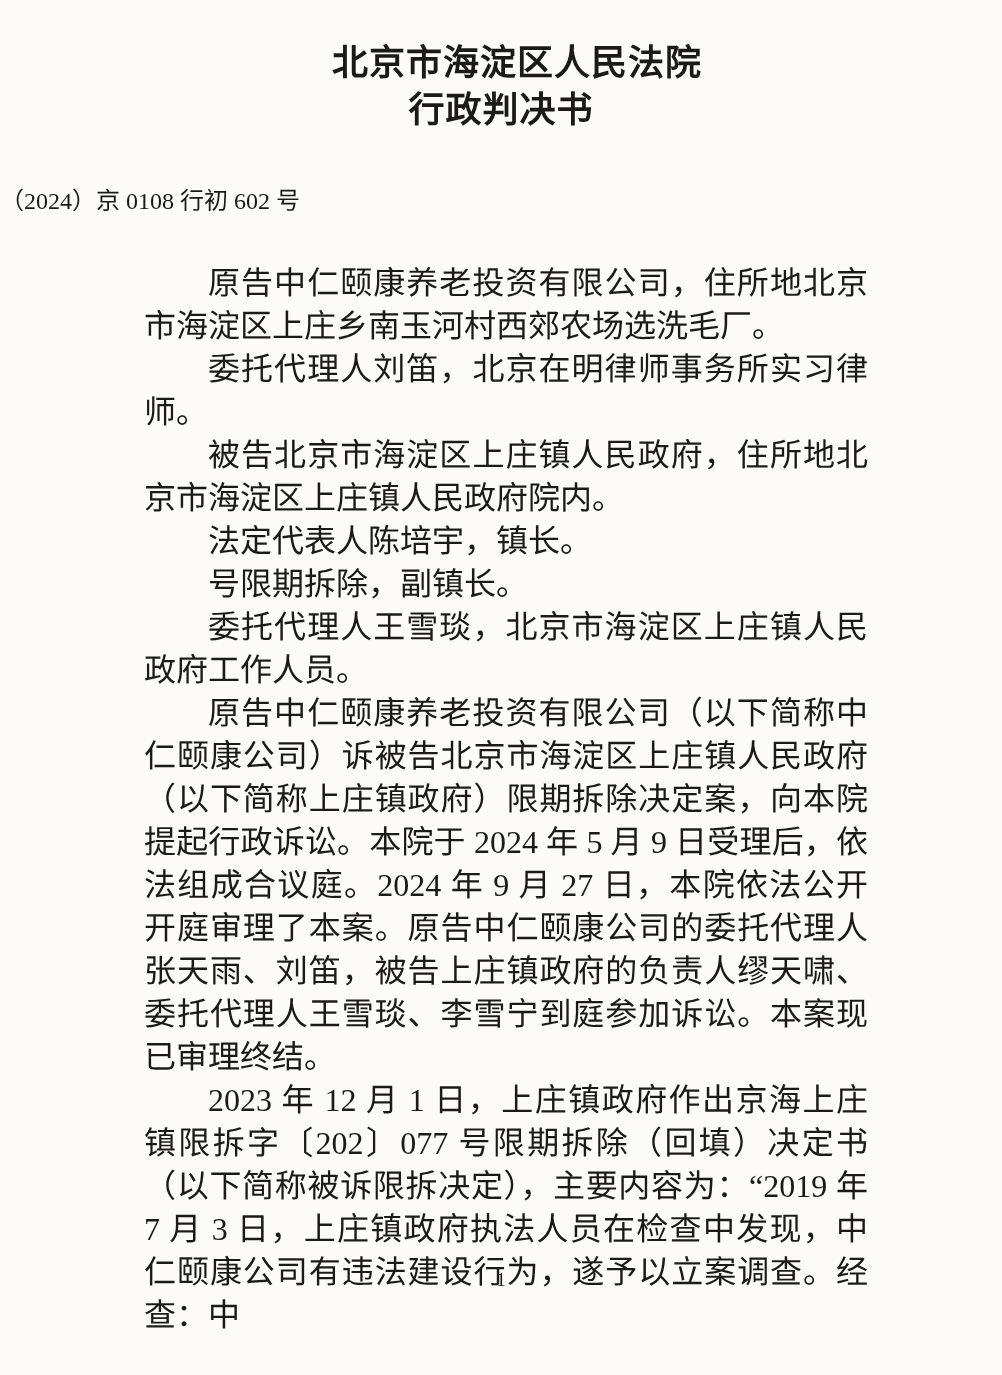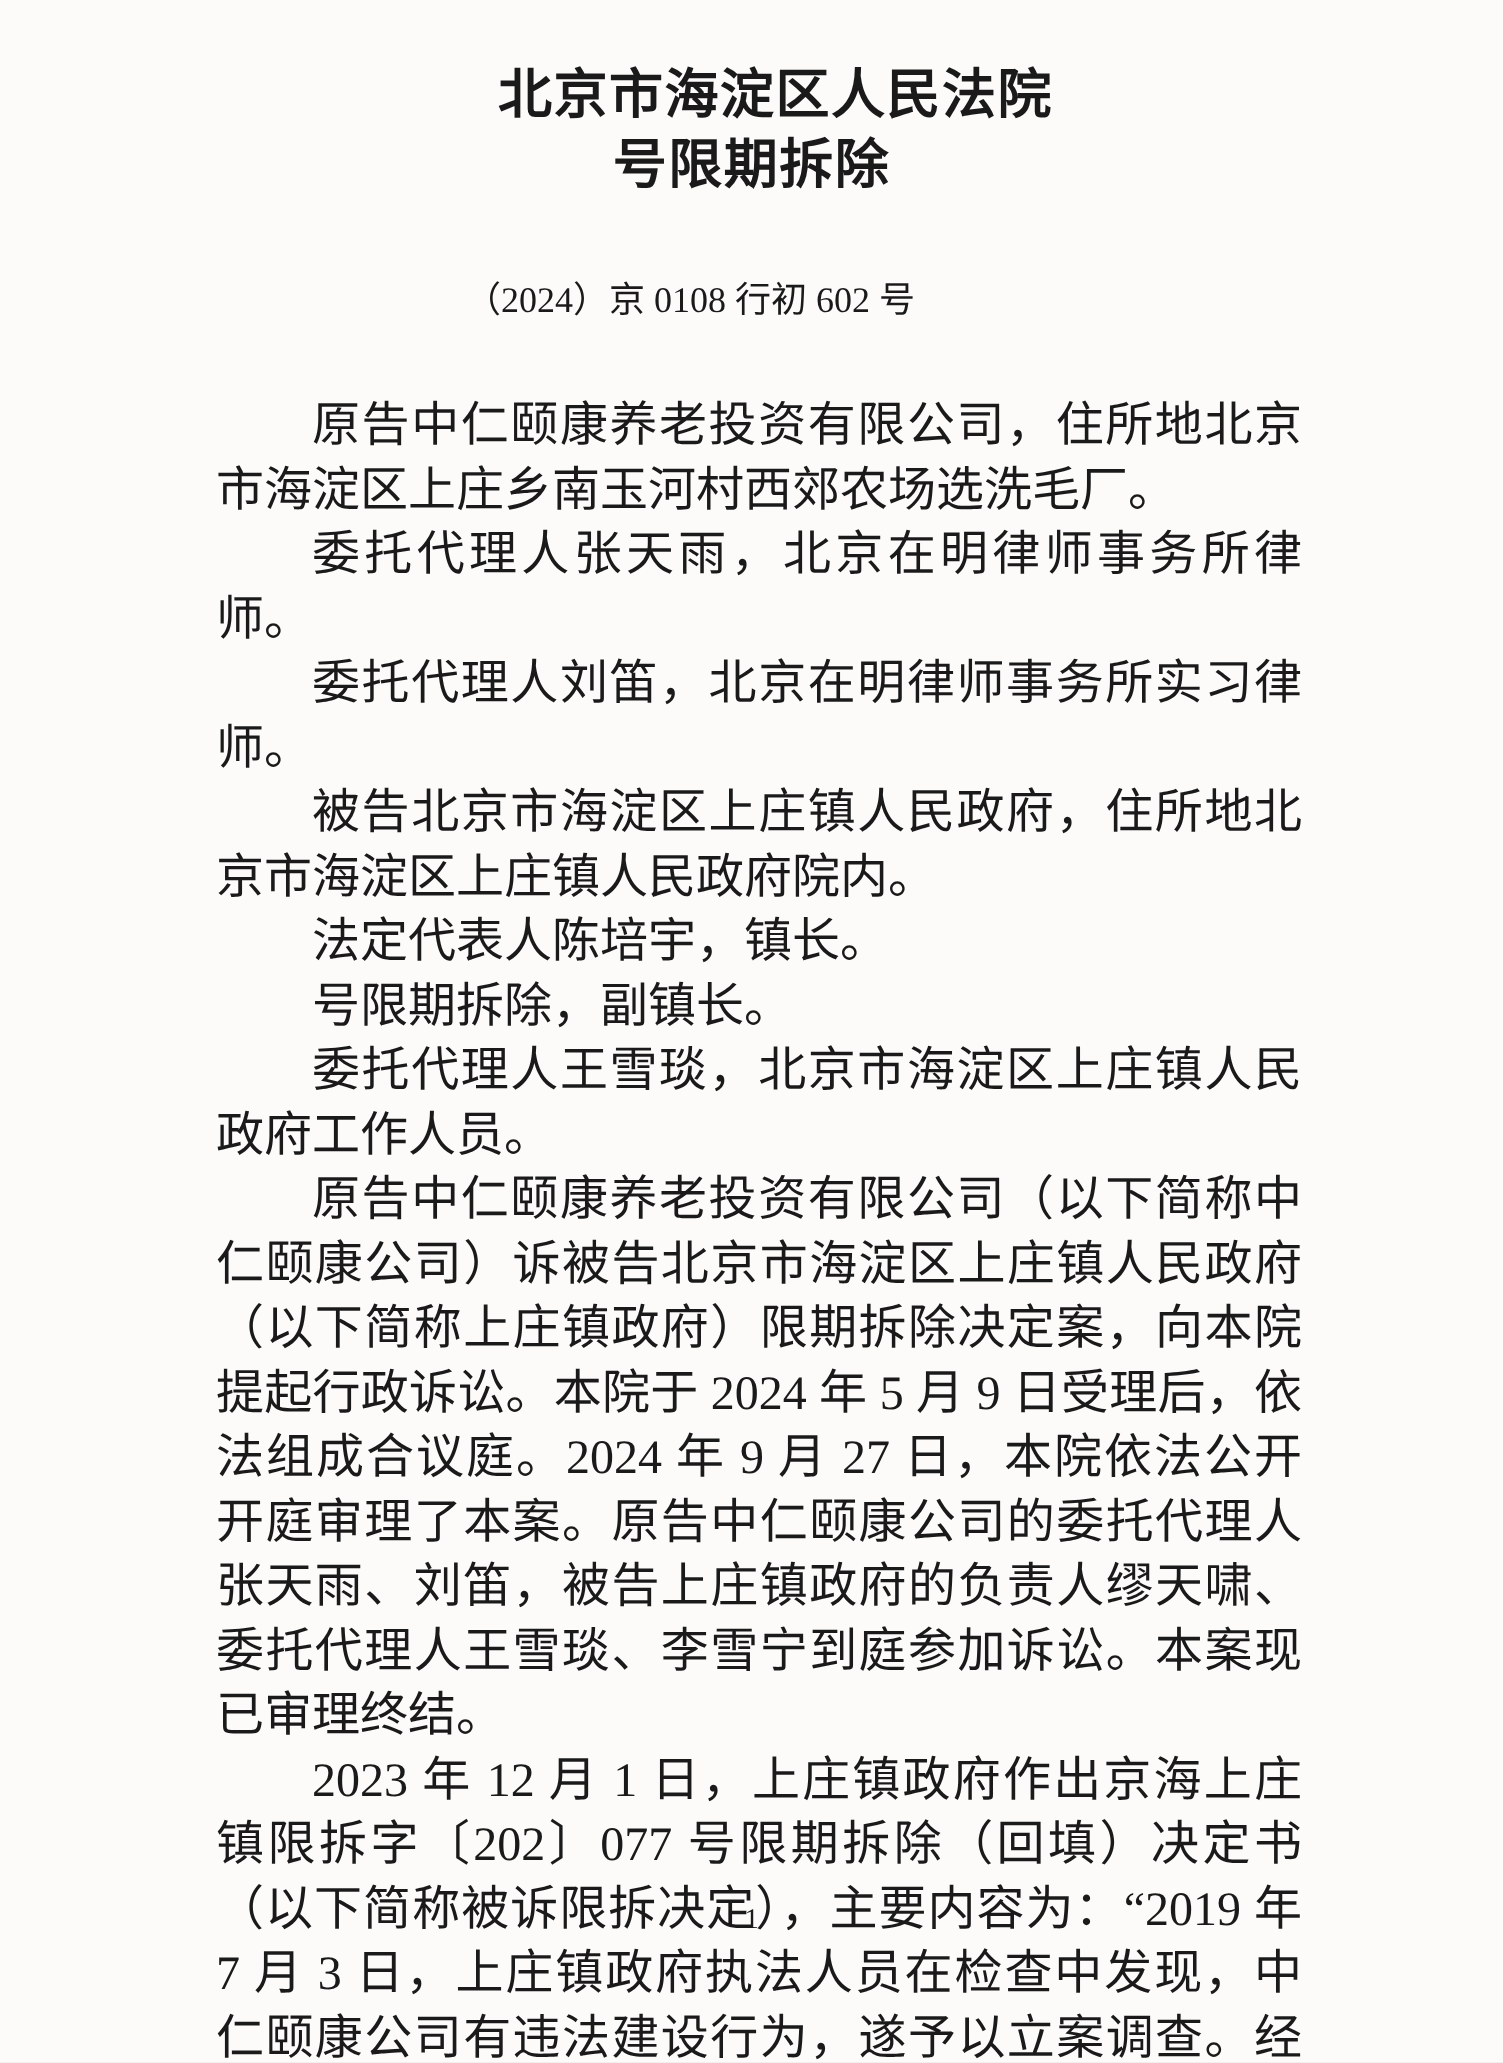--- a/index.html
+++ b/index.html
@@ -32,21 +32,21 @@
   }
   .doc-title {
     margin: 0;
     font-size: 36px;
     font-weight: 600;
     letter-spacing: 1px;
   }
   .case-number {
     margin-top: 52px;
     padding-right: 82px;
-    text-align: center;
+    text-align: left;
     font-size: 24px;
     line-height: 30px;
   }
   .doc-body {
     margin: 46px 134px 0 144px;
     font-size: 32px;
     line-height: 43px;
     text-align: justify;
   }
   .doc-body p {
@@ -63,28 +63,27 @@
     line-height: 1;
   }
 </style>
 </head>
 <body>
 
 <div class="page">
 
   <header class="court-header">
     <h1 class="court-name">北京市海淀区人民法院</h1>
-    <h2 class="doc-title">号限期拆除</h2>
+    <h2 class="doc-title">行政判决书</h2>
   </header>
 
   <div class="case-number">（2024）京 0108 行初 602 号</div>
 
   <main class="doc-body">
     <p>原告中仁颐康养老投资有限公司，住所地北京市海淀区上庄乡南玉河村西郊农场选洗毛厂。</p>
-    <p>委托代理人张天雨，北京在明律师事务所律师。</p>
     <p>委托代理人刘笛，北京在明律师事务所实习律师。</p>
     <p>被告北京市海淀区上庄镇人民政府，住所地北京市海淀区上庄镇人民政府院内。</p>
     <p>法定代表人陈培宇，镇长。</p>
     <p>号限期拆除，副镇长。</p>
     <p>委托代理人王雪琰，北京市海淀区上庄镇人民政府工作人员。</p>
     <p>原告中仁颐康养老投资有限公司（以下简称中仁颐康公司）诉被告北京市海淀区上庄镇人民政府（以下简称上庄镇政府）限期拆除决定案，向本院提起行政诉讼。本院于 2024 年 5 月 9 日受理后，依法组成合议庭。2024 年 9 月 27 日，本院依法公开开庭审理了本案。原告中仁颐康公司的委托代理人张天雨、刘笛，被告上庄镇政府的负责人缪天啸、委托代理人王雪琰、李雪宁到庭参加诉讼。本案现已审理终结。</p>
     <p>2023 年 12 月 1 日，上庄镇政府作出京海上庄镇限拆字〔202〕077 号限期拆除（回填）决定书（以下简称被诉限拆决定），主要内容为：“2019 年 7 月 3 日，上庄镇政府执法人员在检查中发现，中仁颐康公司有违法建设行为，遂予以立案调查。经查：中</p>
   </main>
 
   <footer class="page-footer">

